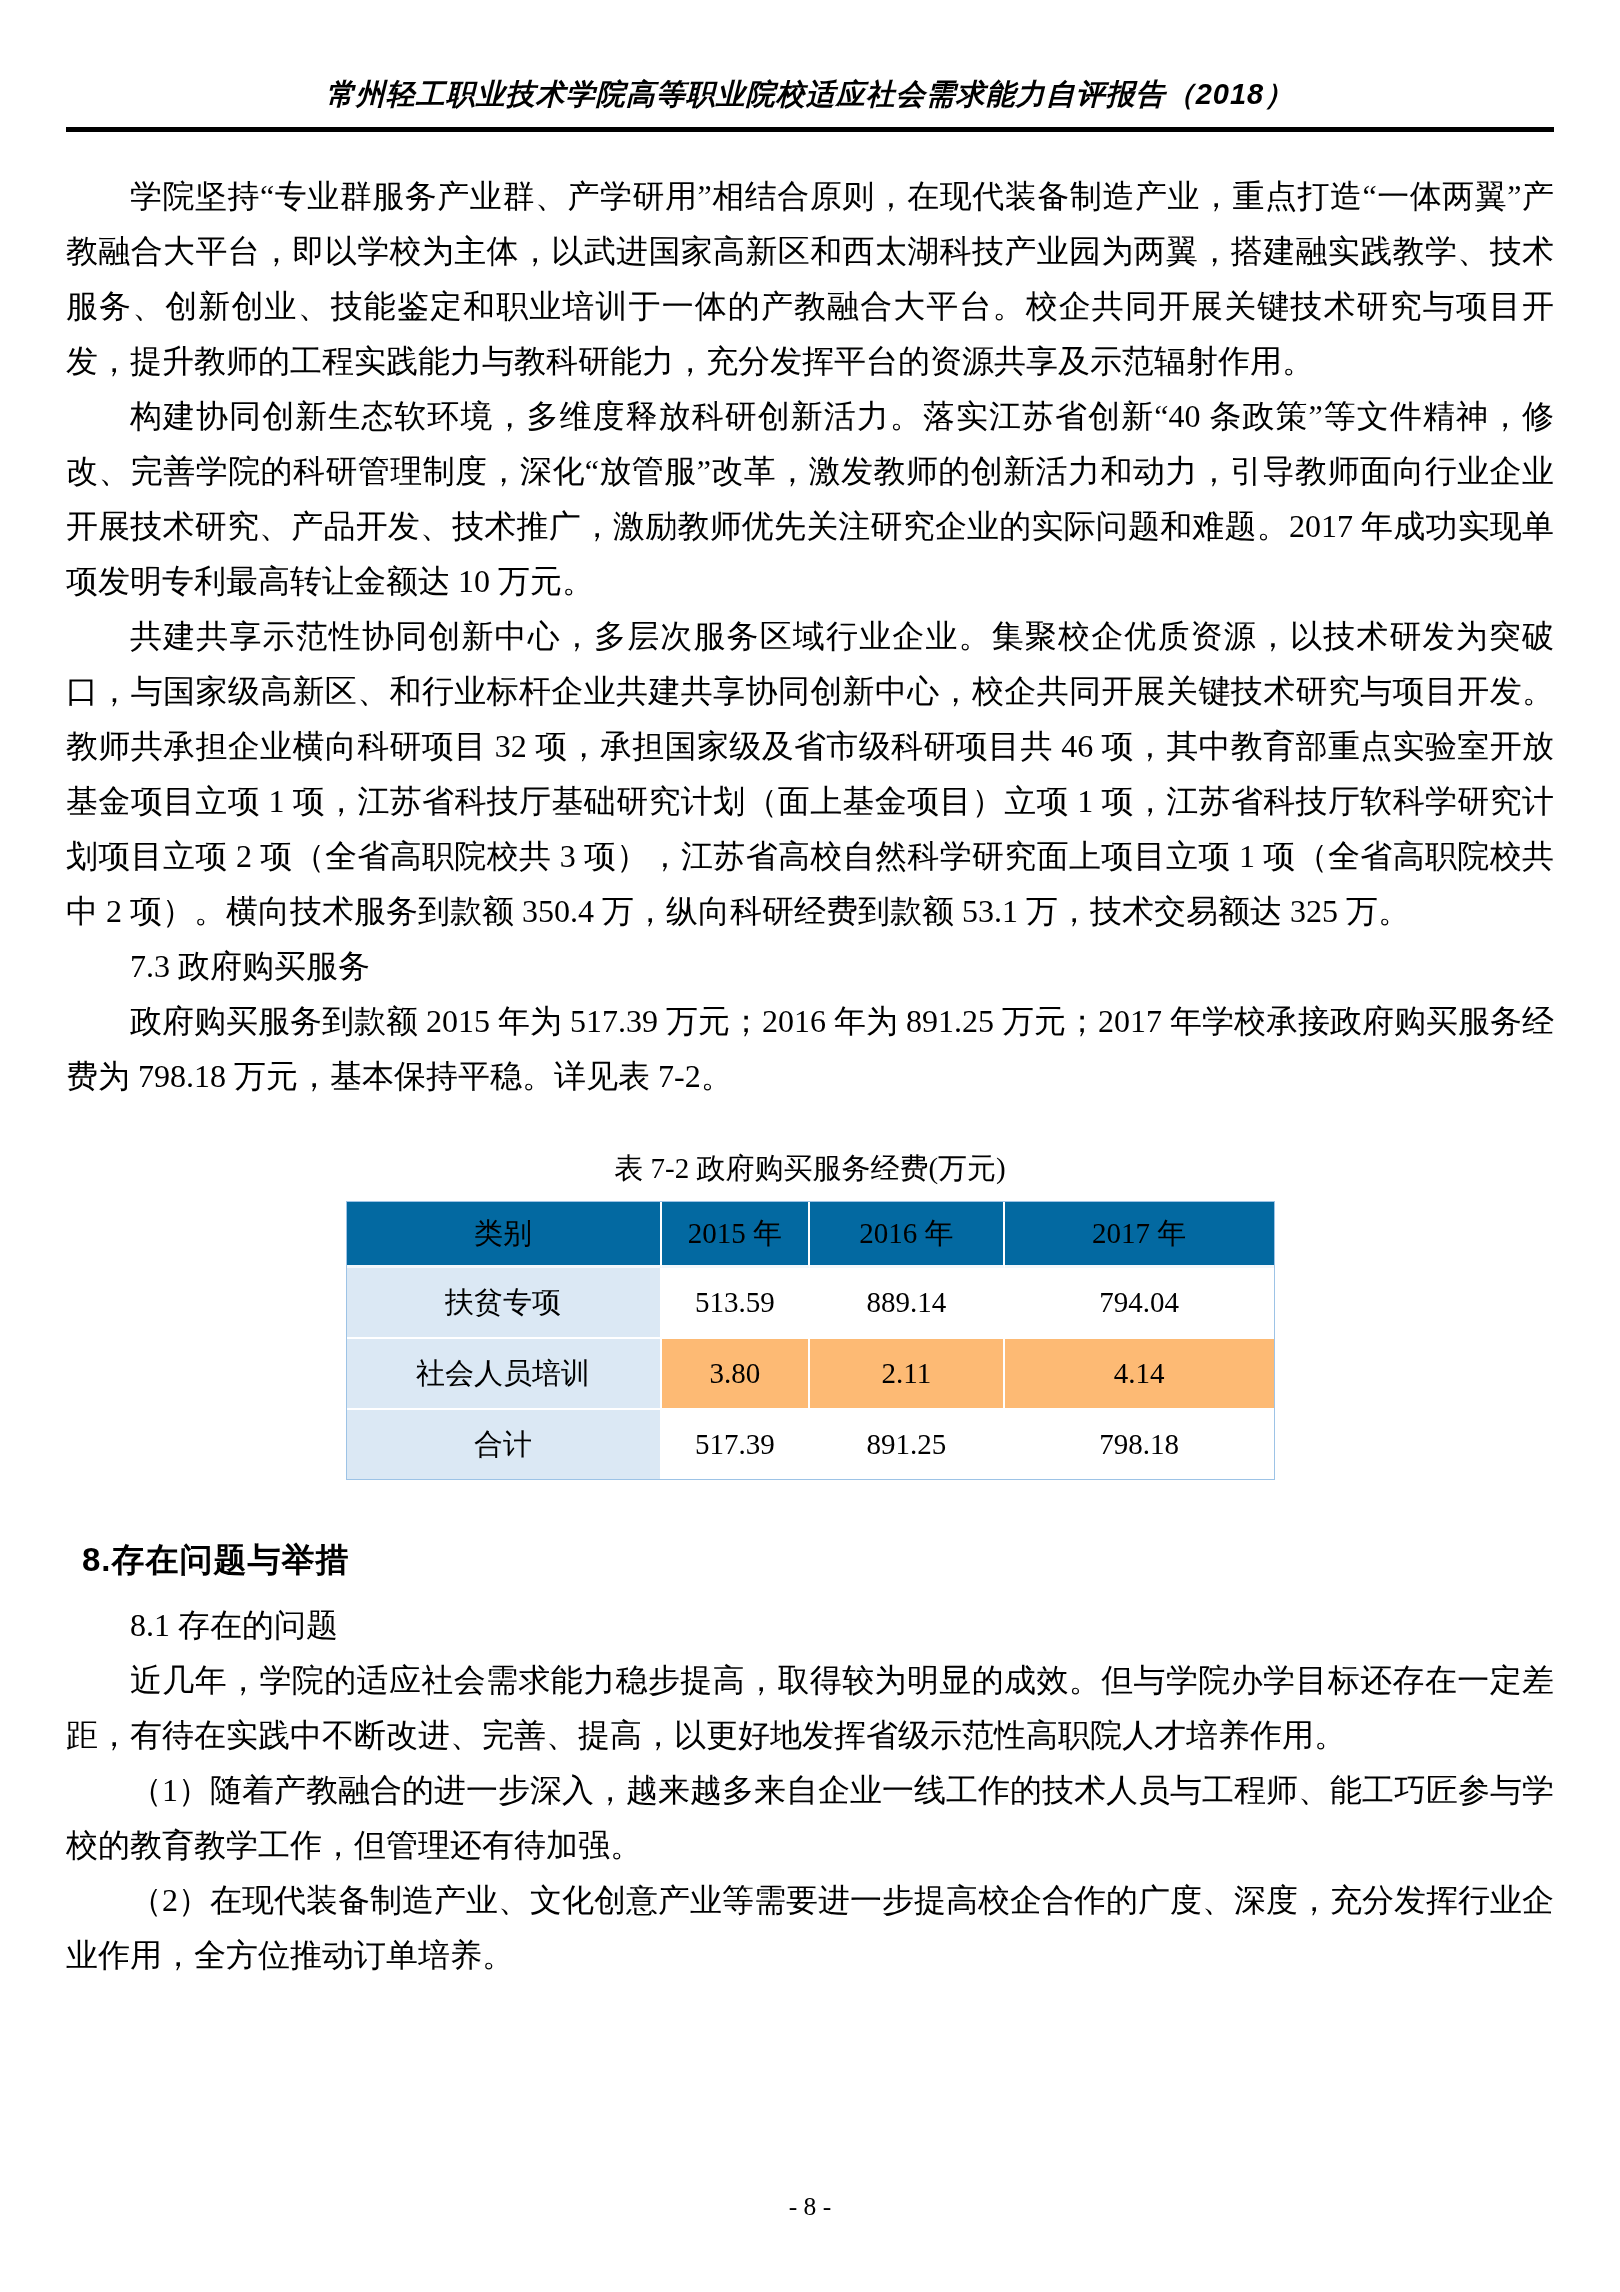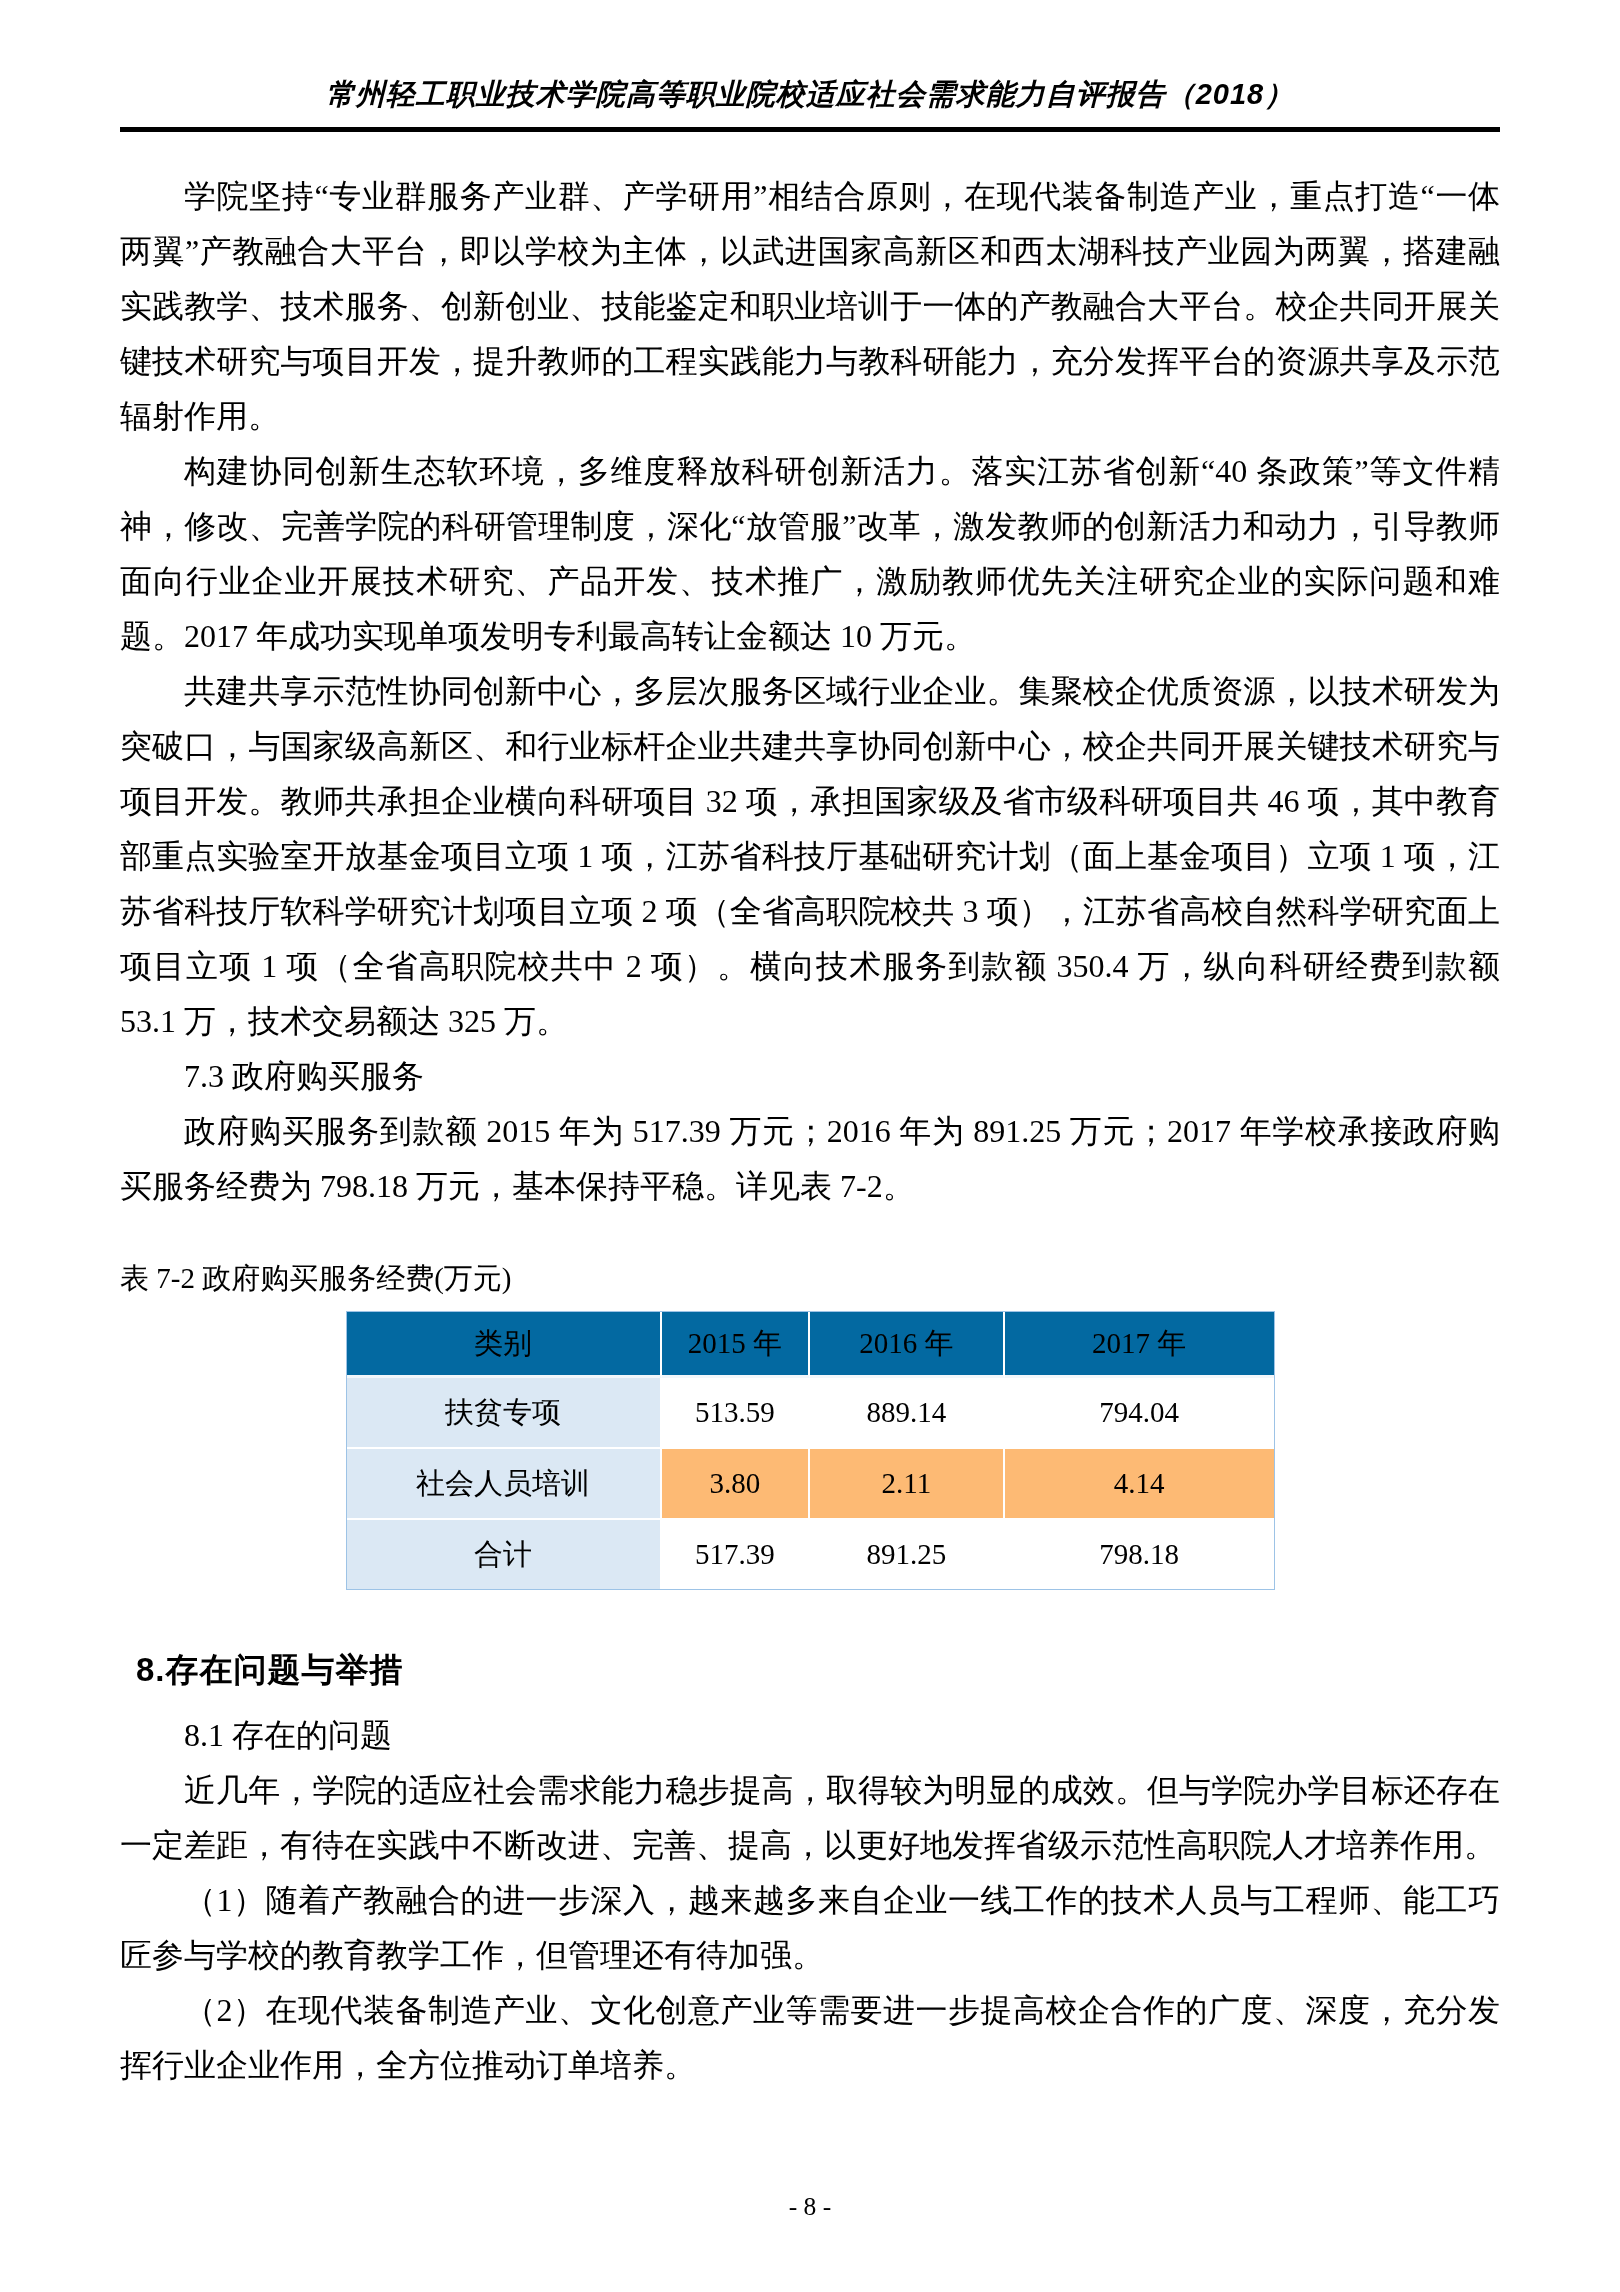--- a/index.html
+++ b/index.html
@@ -5,21 +5,21 @@
   html,body{margin:0;padding:0;background:#e8e8e8;}
   .page{
     position:relative;
     width:1620px;height:2293px;
     margin:0 auto;
     background:#ffffff;
     overflow:hidden;
     font-family:"Liberation Serif","DejaVu Serif",serif;
     color:#000;
   }
-  .content{padding:0 120px;}
+  .content{padding:0 66px;}
   .doc-header{padding-top:78px;}
   .doc-title{
     text-align:center;
     font-family:"Liberation Sans","DejaVu Sans",sans-serif;
     font-weight:bold;font-style:italic;
     font-size:29px;letter-spacing:1px;
     line-height:33px;
   }
   .header-rule{
     margin-top:15.7px;height:4.9px;background:#000;border:none;
@@ -27,21 +27,21 @@
   .body-text{margin-top:37px;}
   p.para{
     margin:0;
     font-size:32px;
     line-height:55px;
     text-align:justify;
     text-indent:2em;
   }
   .table-block{margin-top:45px;}
   .table-title{
-    text-align:left;
+    text-align:center;
     font-size:29px;
     line-height:39px;
     margin:0 0 13.7px 0;
   }
   table.gov-table{
     width:929px;
     margin:0 auto;
     border-collapse:separate;border-spacing:0;
     border:1px solid #9dc3e6;
     font-size:29px;

